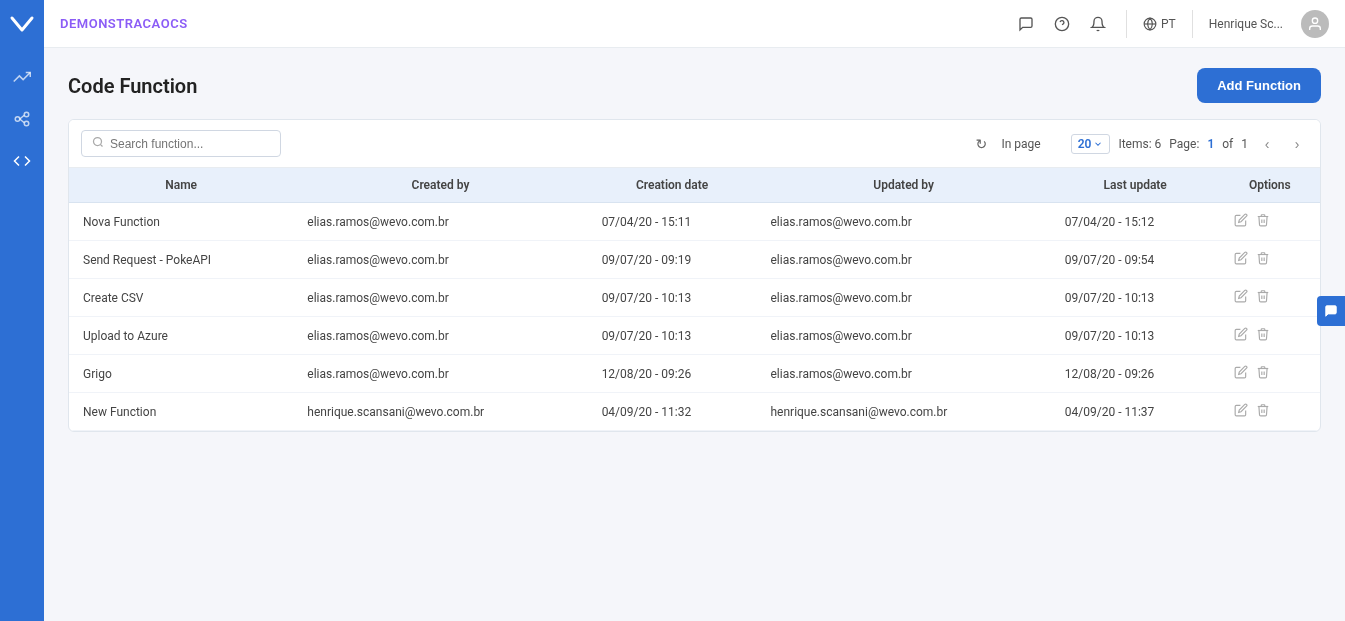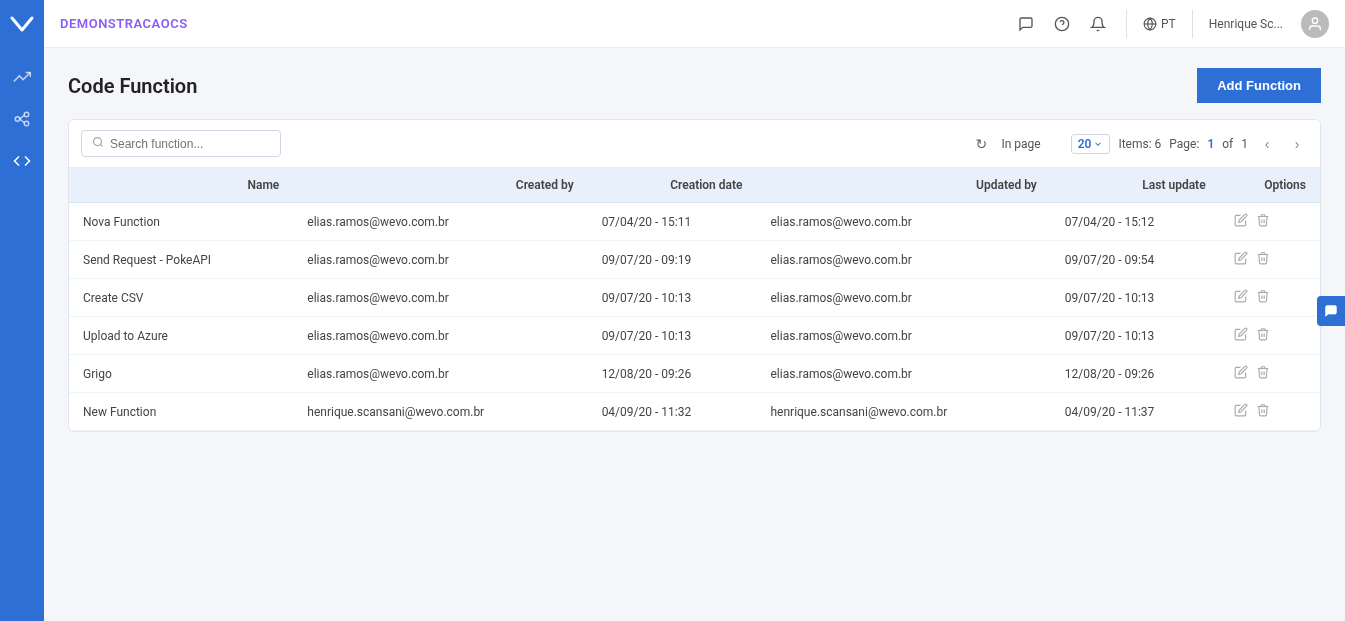--- a/index.html
+++ b/index.html
@@ -105,21 +105,21 @@
     }
     .page-title {
       font-size: 20px;
       font-weight: 600;
       color: #222;
     }
     .add-function-btn {
       background: #2d6fd4;
       color: #fff;
       border: none;
-      border-radius: 0;
+      border-radius: 8px;
       padding: 10px 20px;
       font-size: 13px;
       font-weight: 600;
       cursor: pointer;
     }
 
     
     .table-container {
       background: #fff;
       border-radius: 6px;
@@ -189,21 +189,21 @@
     table {
       width: 100%;
       border-collapse: collapse;
       font-size: 13px;
     }
     thead tr {
       background: #e8f0fb;
     }
     thead th {
       padding: 10px 14px;
-      text-align: right;
+      text-align: center;
       font-weight: 600;
       color: #444;
       border-bottom: 1px solid #d8e3f0;
       font-size: 12px;
     }
     tbody tr {
       border-bottom: 1px solid #f0f3f8;
     }
     tbody td {
       padding: 10px 14px;

